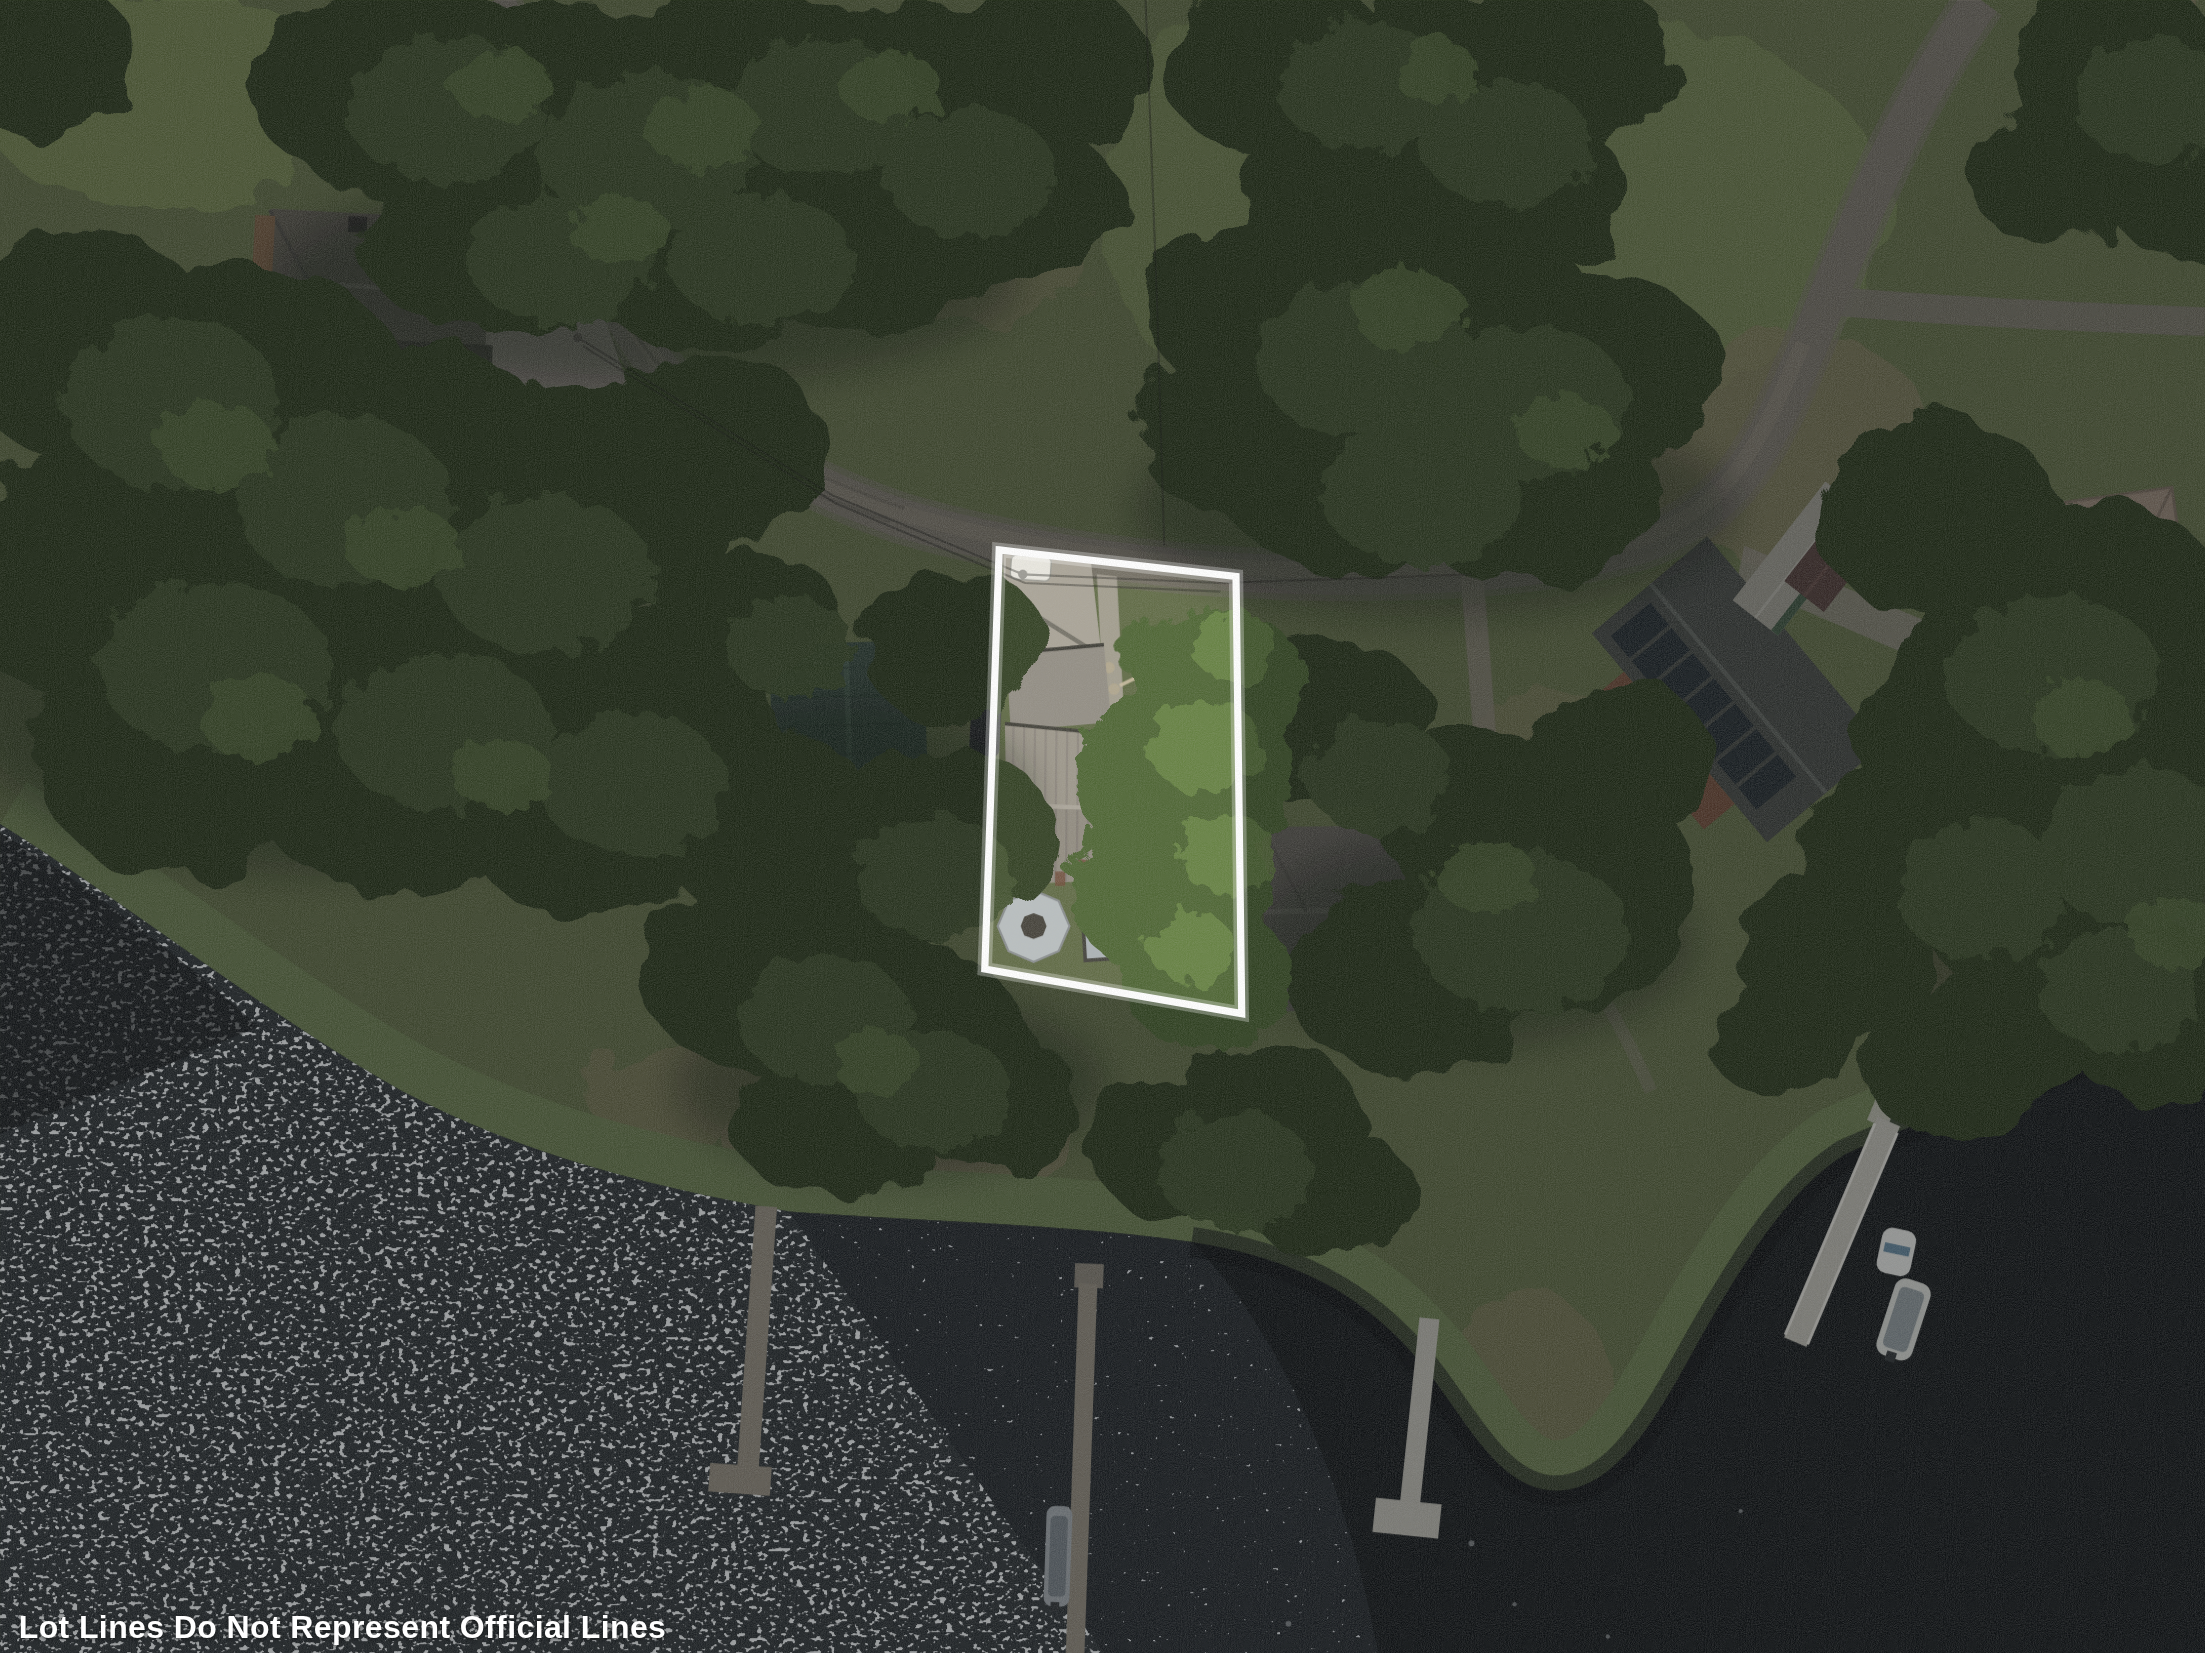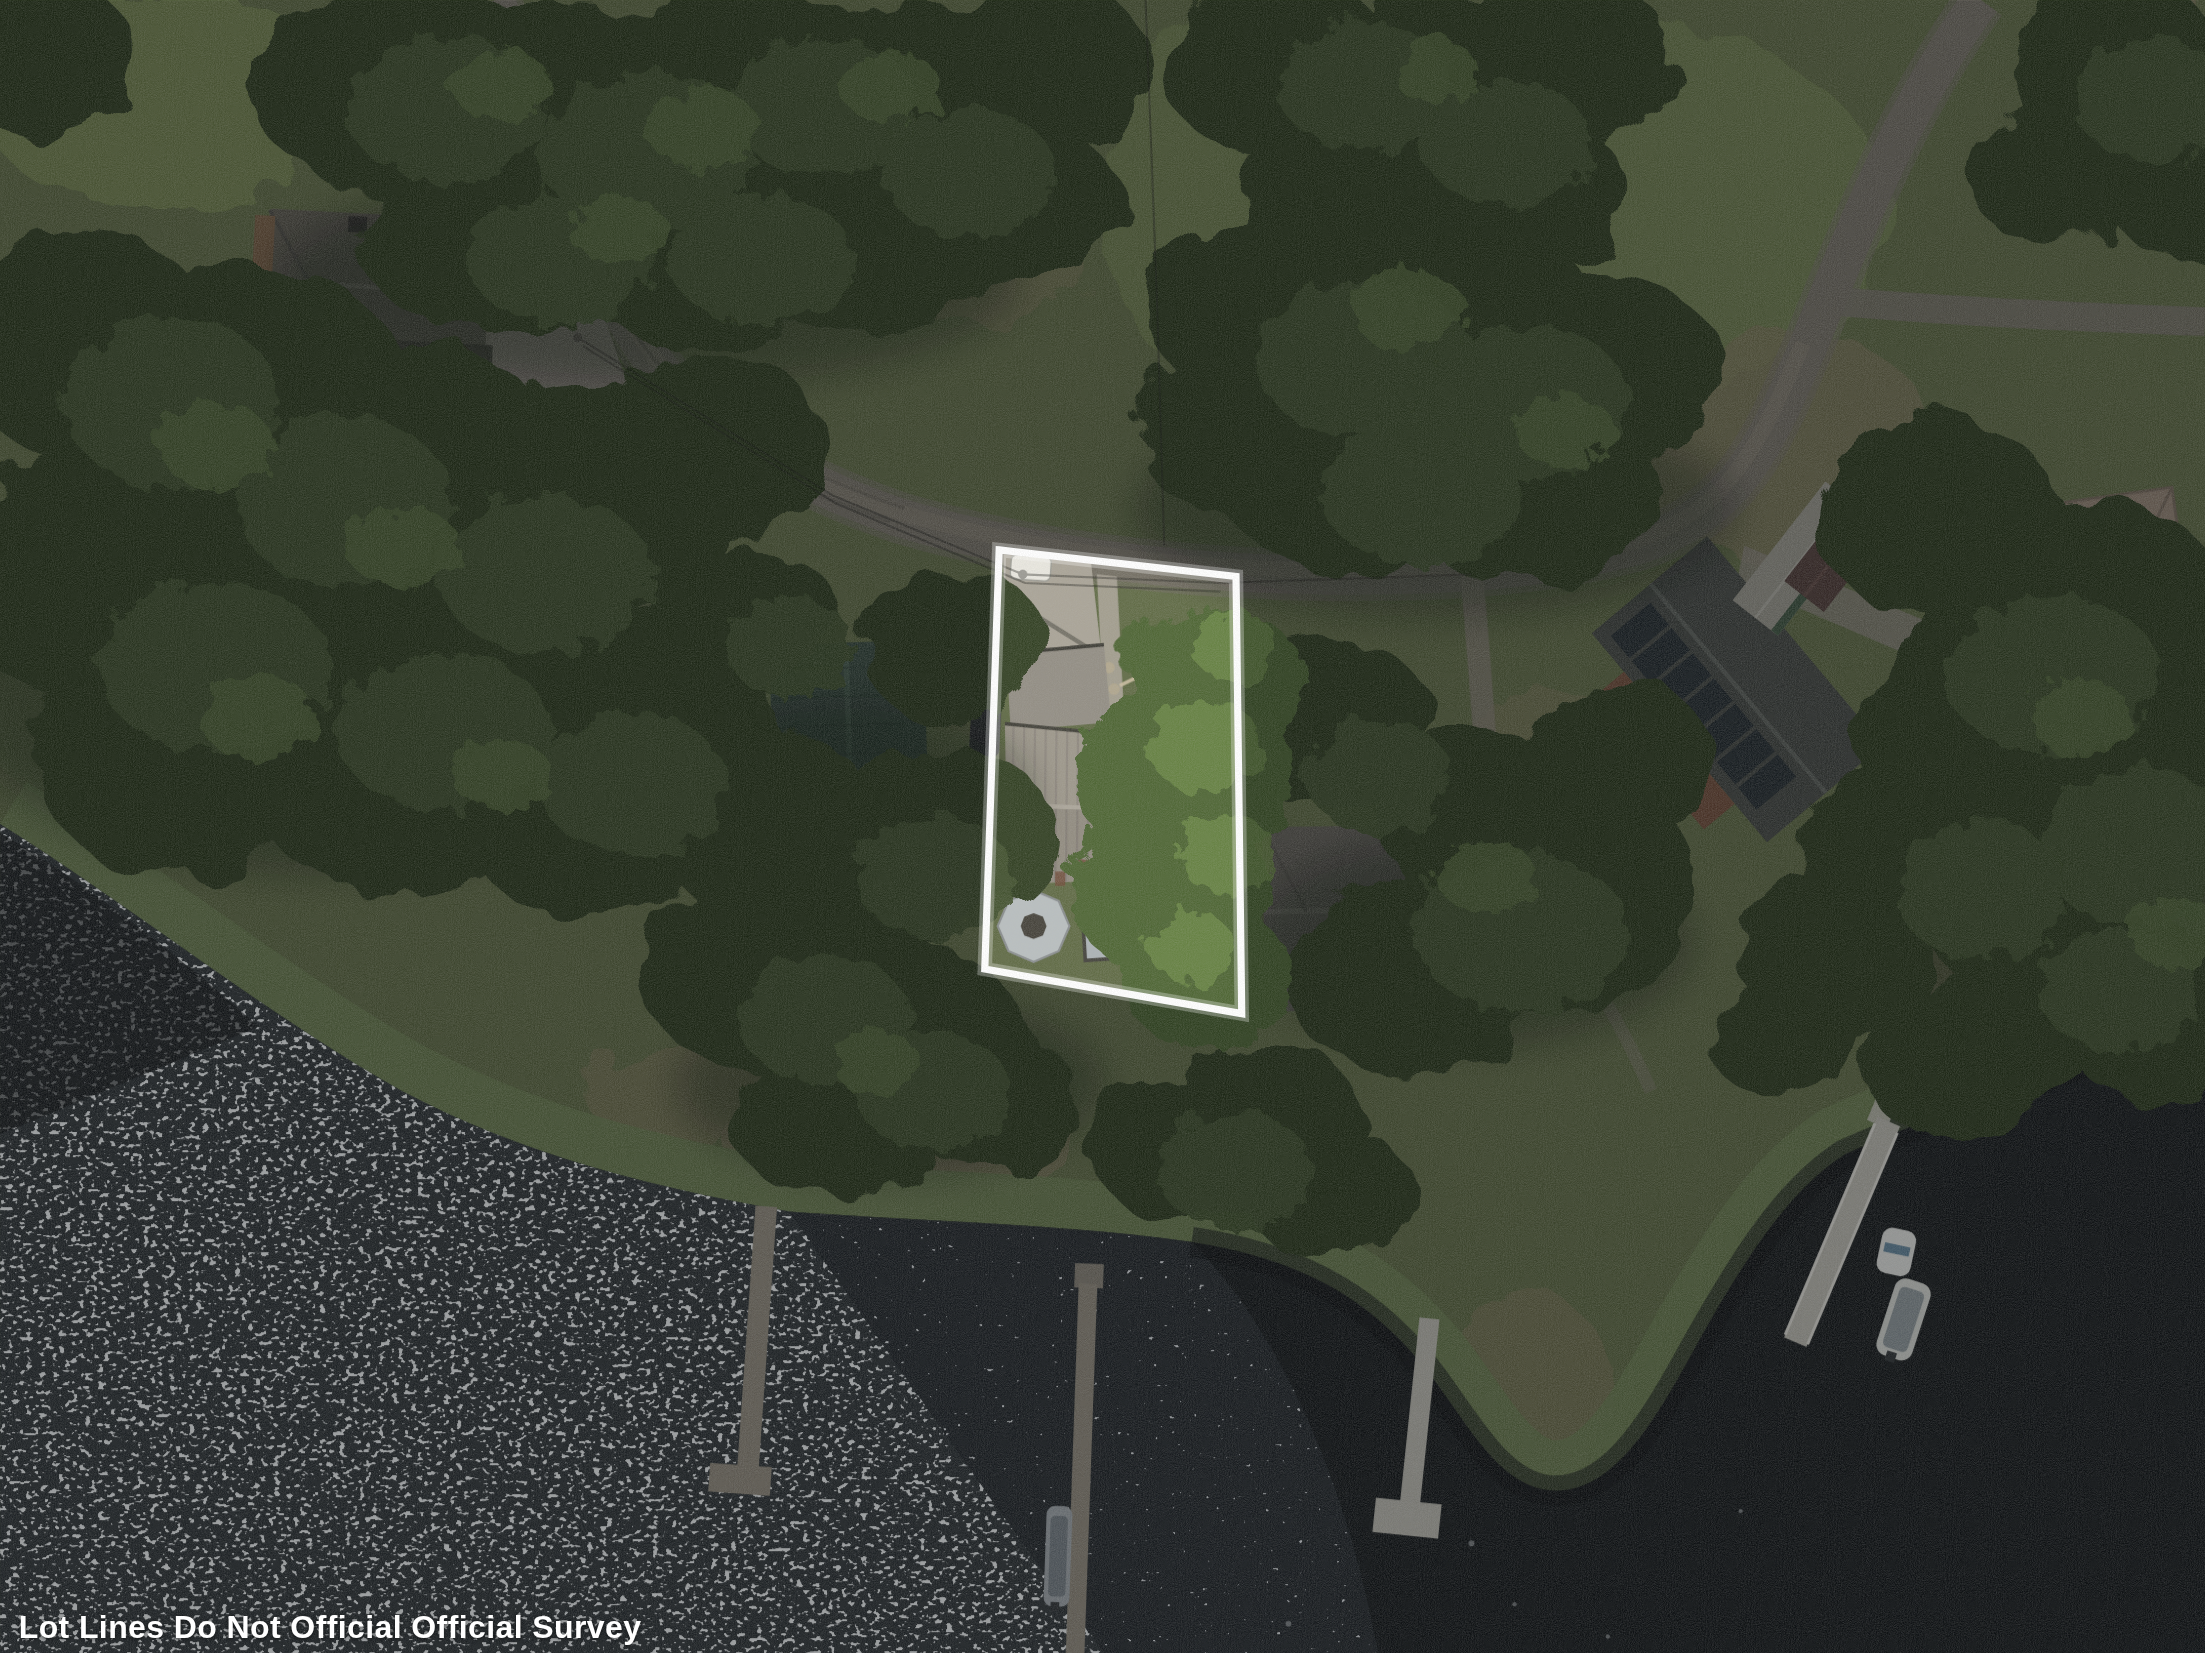--- a/index.html
+++ b/index.html
@@ -435,15 +435,15 @@
   </g>
 
   <path fill="#07090b" fill-rule="evenodd" fill-opacity="0.34" d="M0,0 H3072 V2304 H0 Z M1392,766 L1722,803 L1730,1412 L1372,1350 Z"></path>
   <polygon fill="#fff8d0" opacity="0.05" points="1392,766 1722,803 1730,1412 1372,1350"></polygon>
   <polygon fill="none" stroke="#ffffff" stroke-opacity=".3" stroke-width="20" points="1392,766 1722,803 1730,1412 1372,1350"></polygon>
   <polygon fill="none" stroke="var(--lot_line,#ffffff)" stroke-width="10" points="1392,766 1722,803 1730,1412 1372,1350"></polygon>
 
   <rect x="0" y="0" width="3072" height="2304" fill="#808080" filter="url(#grain)" opacity=".55"></rect>
 </svg>
 
-<div class="disclaimer">Lot Lines Do Not Official Official Survey</div>
+<div class="disclaimer">Lot Lines Do Not Represent Official Lines</div>
 </div>
 
 
 </body></html>

